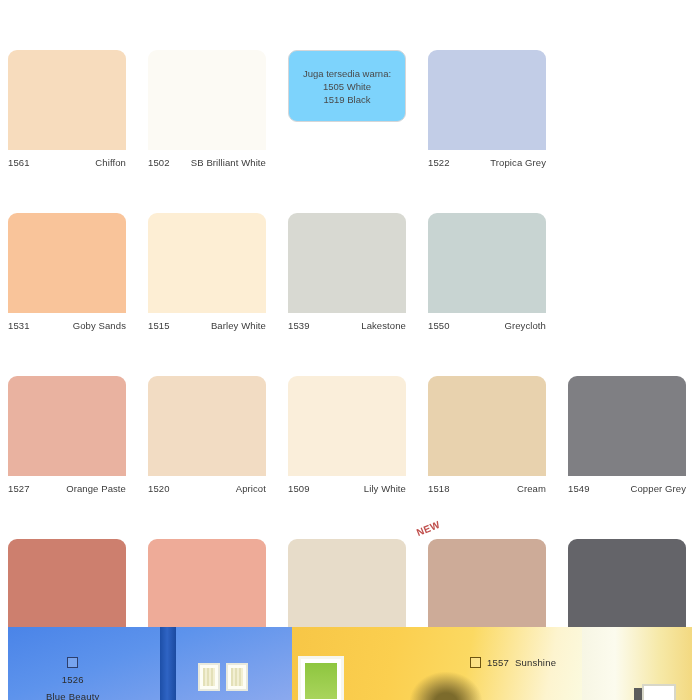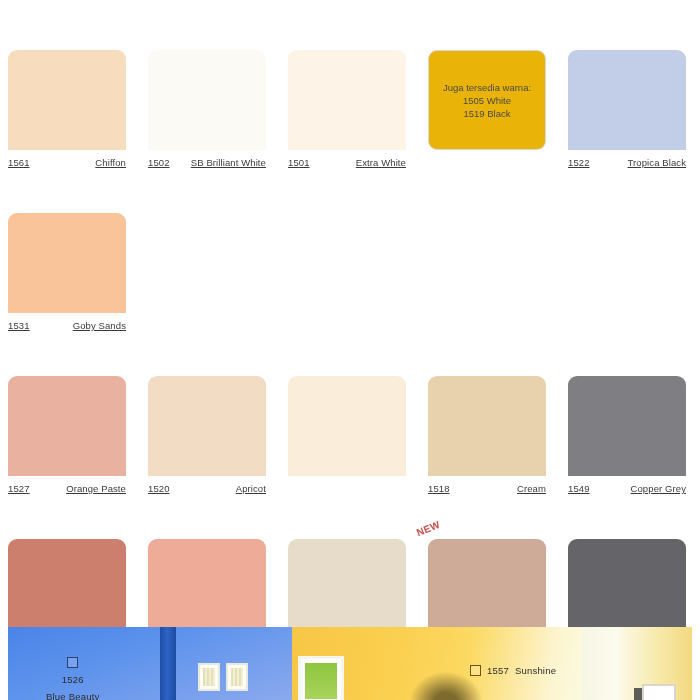--- a/index.html
+++ b/index.html
@@ -42,46 +42,45 @@
     position: relative;
   }
   .cell:last-child { margin-right: 12px; }
 
   .chip {
     width: 118px;
     height: 100px;
     border-radius: 9px 9px 0 0;
   }
   .chip.note {
-    background: #eab308;
+    background: #7dd3fc;
     border: 1px solid #d5d6d8;
     border-radius: 9px 9px 9px 9px;
     box-sizing: border-box;
     display: flex;
     align-items: center;
     justify-content: center;
-    height: 100px;
+    height: 72px;
   }
   .note-text {
     font-size: 9.5px;
     line-height: 13px;
     text-align: center;
     color: #4a4a4a;
     white-space: pre-line;
   }
 
   .caption {
     display: flex;
     justify-content: space-between;
     align-items: baseline;
     font-size: 9.5px;
     color: #3b3b3b;
     padding-top: 7px;
     letter-spacing: .1px;
-    text-decoration: underline;
   }
   .caption .code { text-align: left; }
   .caption .name { text-align: center; }
 
   .new-badge {
     position: absolute;
     font-size: 10px;
     font-weight: bold;
     color: #c0504d;
     transform: rotate(-22deg);
@@ -184,21 +183,21 @@
   .tag .box {
     width: 11px; height: 11px;
     border: 1.3px solid #2d3f6e;
     background: rgba(255,255,255,.18);
     box-sizing: border-box;
     flex: 0 0 auto;
   }
   .tag.yellowtag .box { border-color: #6d5410; }
   .tag .txt { letter-spacing:.2px; }
   .tag-blue { left: 38px; top: 30px; flex-direction: column; }
-  .tag-yellow { left: 462px; top: 30px; margin-top: 8px; }
+  .tag-yellow { left: 462px; top: 30px; }
 </style>
 </head>
 <body>
 
 <div id="page">
 
   <div class="grid">
 
     <div class="row">
       <div class="cell">
@@ -206,72 +205,90 @@
         <div class="caption">
           <span class="code">1561</span>
           <span class="name">Chiffon</span>
         </div>
       </div>
       <div class="cell">
         <div class="chip" style="background:#fcfaf4"></div>
         <div class="caption">
           <span class="code">1502</span>
           <span class="name">SB Brilliant White</span>
-        </div>
-      </div>
-      <div class="cell">
-        <div class="chip" style="background:#fdf4e7"></div>
-        <div class="caption">
-          <span class="code">1501</span>
-          <span class="name">Extra White</span>
         </div>
       </div>
       <div class="cell">
         <div class="chip note">
           <div class="note-text">Juga tersedia warna:
 1505 White
 1519 Black</div>
         </div>
       </div>
       <div class="cell">
         <div class="chip" style="background:#c2cde7"></div>
         <div class="caption">
           <span class="code">1522</span>
-          <span class="name">Tropica Black</span>
+          <span class="name">Tropica Grey</span>
         </div>
       </div>
     </div>
 
     <div class="row">
       <div class="cell">
         <div class="chip" style="background:#f9c49a"></div>
         <div class="caption">
           <span class="code">1531</span>
           <span class="name">Goby Sands</span>
         </div>
       </div>
+      <div class="cell">
+        <div class="chip" style="background:#fdeed4"></div>
+        <div class="caption">
+          <span class="code">1515</span>
+          <span class="name">Barley White</span>
+        </div>
+      </div>
+      <div class="cell">
+        <div class="chip" style="background:#d8d9d2"></div>
+        <div class="caption">
+          <span class="code">1539</span>
+          <span class="name">Lakestone</span>
+        </div>
+      </div>
+      <div class="cell">
+        <div class="chip" style="background:#c8d4d2"></div>
+        <div class="caption">
+          <span class="code">1550</span>
+          <span class="name">Greycloth</span>
+        </div>
+      </div>
     </div>
 
     <div class="row">
       <div class="cell">
         <div class="chip" style="background:#e9b2a0"></div>
         <div class="caption">
           <span class="code">1527</span>
           <span class="name">Orange Paste</span>
         </div>
       </div>
       <div class="cell">
         <div class="chip" style="background:#f2dcc3"></div>
         <div class="caption">
           <span class="code">1520</span>
           <span class="name">Apricot</span>
         </div>
       </div>
       <div class="cell">
         <div class="chip" style="background:#faeeda"></div>
+        <div class="caption">
+          <span class="code">1509</span>
+          <span class="name">Lily White</span>
+        </div>
       </div>
       <div class="cell">
         <div class="chip" style="background:#e8d2ae"></div>
         <div class="caption">
           <span class="code">1518</span>
           <span class="name">Cream</span>
         </div>
       </div>
       <div class="cell">
         <div class="chip" style="background:#7f7f83"></div>

